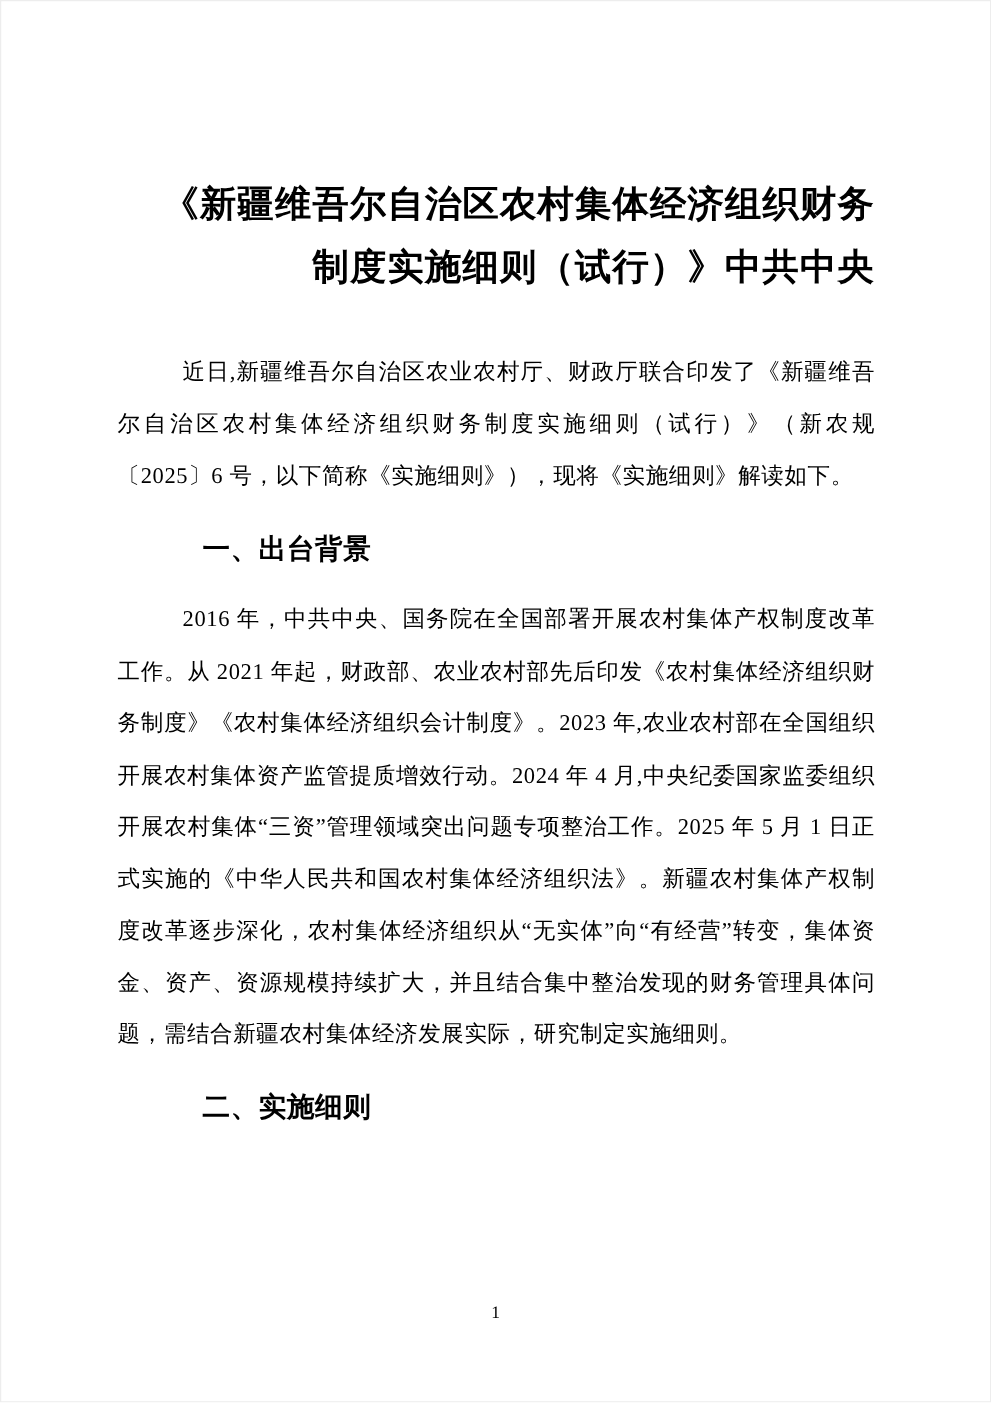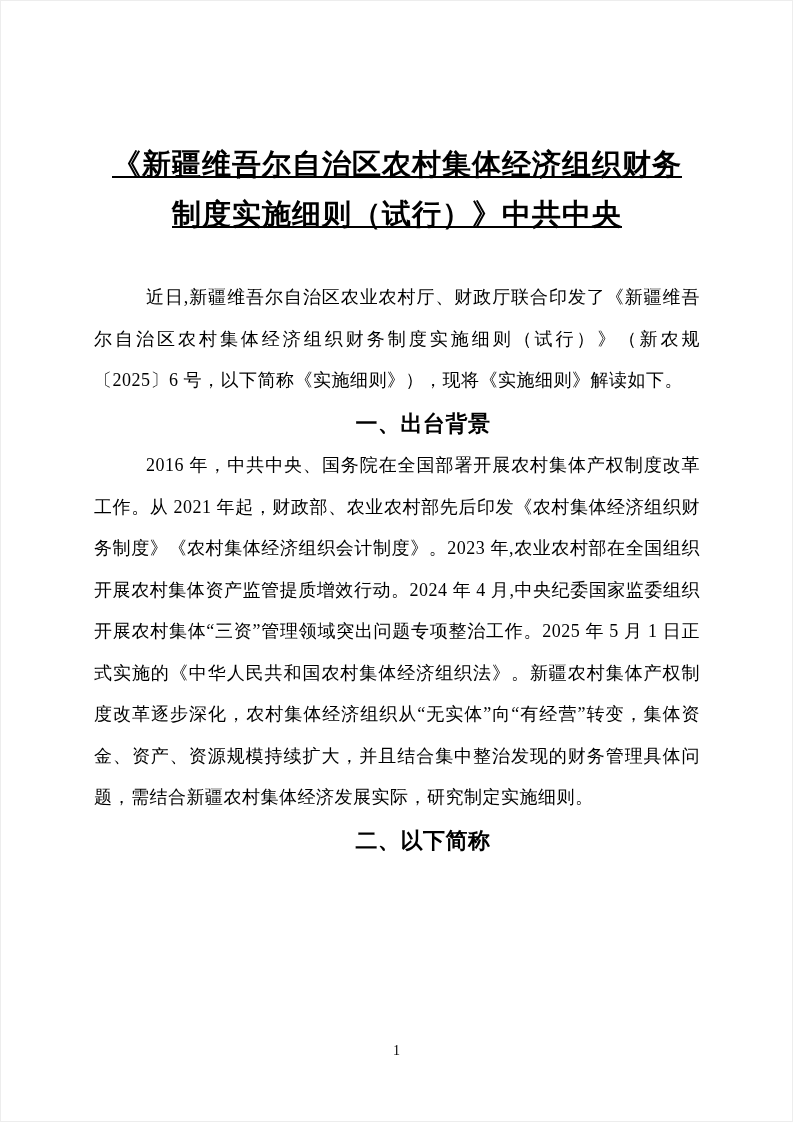--- a/index.html
+++ b/index.html
@@ -19,47 +19,45 @@
     color: #000000;
     font-family: "Liberation Serif", "DejaVu Serif", serif;
   }
   .content {
     position: absolute;
     left: 93px;
     right: 92px;
     top: 138px;
   }
   .doc-title {
-    text-align: center;
+    text-align: right;
     font-family: "Liberation Sans", "DejaVu Sans", sans-serif;
     font-weight: bold;
     font-size: 29px;
     line-height: 50px;
     letter-spacing: 1px;
     margin: 0 0 38px 0;
-    text-decoration: underline;
   }
   .body-para {
     margin: 0;
     font-size: 18px;
     line-height: 41.5px;
     text-align: justify;
     text-justify: inter-ideograph;
     text-indent: 52px;
     letter-spacing: 0.5px;
   }
   .section-heading {
-    margin: 1px;
+    margin: 16px;
     font-family: "Liberation Sans", "DejaVu Sans", sans-serif;
     font-weight: bold;
     font-size: 22px;
     line-height: 41.5px;
     text-indent: 52px;
     letter-spacing: 0.5px;
-    text-align: center;
   }
   .page-number {
     position: absolute;
     bottom: 62px;
     left: 0;
     width: 100%;
     text-align: center;
     font-size: 14px;
     font-family: "Liberation Serif", "DejaVu Serif", serif;
     color: #000000;
@@ -75,18 +73,18 @@
       <div>《新疆维吾尔自治区农村集体经济组织财务</div>
       <div>制度实施细则（试行）》中共中央</div>
     </div>
 
     <p class="body-para">近日,新疆维吾尔自治区农业农村厅、财政厅联合印发了《新疆维吾尔自治区农村集体经济组织财务制度实施细则（试行）》（新农规〔2025〕6 号，以下简称《实施细则》），现将《实施细则》解读如下。</p>
 
     <h2 class="section-heading">一、出台背景</h2>
 
     <p class="body-para">2016 年，中共中央、国务院在全国部署开展农村集体产权制度改革工作。从 2021 年起，财政部、农业农村部先后印发《农村集体经济组织财务制度》《农村集体经济组织会计制度》。2023 年,农业农村部在全国组织开展农村集体资产监管提质增效行动。2024 年 4 月,中央纪委国家监委组织开展农村集体“三资”管理领域突出问题专项整治工作。2025 年 5 月 1 日正式实施的《中华人民共和国农村集体经济组织法》。新疆农村集体产权制度改革逐步深化，农村集体经济组织从“无实体”向“有经营”转变，集体资金、资产、资源规模持续扩大，并且结合集中整治发现的财务管理具体问题，需结合新疆农村集体经济发展实际，研究制定实施细则。</p>
 
-    <h2 class="section-heading">二、以下简称</h2>
+    <h2 class="section-heading">二、实施细则</h2>
 
   </div>
 
   <div class="page-number">1</div>
 </div>
 
 </body></html>

